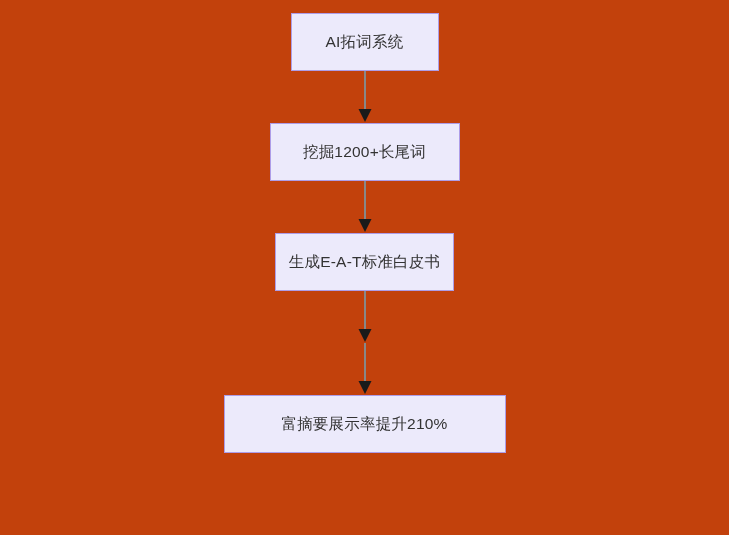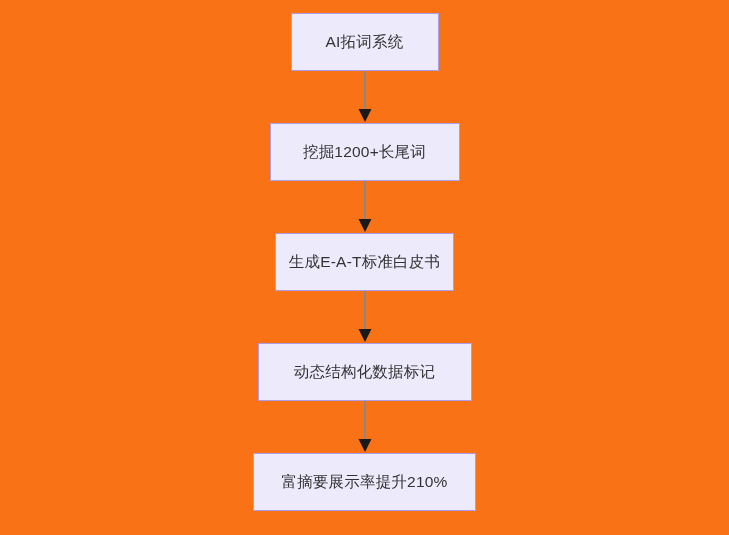--- a/index.html
+++ b/index.html
@@ -11,21 +11,21 @@
     width: 729px;
     height: 535px;
     background: #f8f8f8;
     font-family: "Liberation Sans", "DejaVu Sans", sans-serif;
     overflow: hidden;
   }
   #diagram-root {
     position: relative;
     width: 729px;
     height: 535px;
-    background: #f97316;
+    background: #c2410c;
   }
   .flow-column {
     position: absolute;
     left: 0;
     top: 0;
     width: 729px;
     height: 535px;
     display: flex;
     flex-direction: column;
     align-items: center;
@@ -61,21 +61,21 @@
     display: block;
     position: absolute;
     left: 0;
     top: 0;
   }
   
   .n0 { width: 148px; margin-top: 13px; }
   .n1 { width: 190px; }
   .n2 { width: 179px; }
   .n3 { width: 214px; }
-  .n4 { width: 223px; }
+  .n4 { width: 282px; }
 </style>
 </head>
 <body>
 
 <div id="diagram-root">
   <div class="flow-column">
 
     <div class="node n0">
       <span class="node-label">AI拓词系统</span>
     </div>
@@ -102,23 +102,20 @@
       <span class="node-label">生成E-A-T标准白皮书</span>
     </div>
 
     <div class="connector">
       <svg width="20" height="52" viewBox="0 0 20 52" aria-hidden="true">
         <line x1="10" y1="0" x2="10" y2="42" stroke="#888888" stroke-width="2"></line>
         <polygon points="10,51 3.5,38 16.5,38" fill="#1a1a1a"></polygon>
       </svg>
     </div>
 
-    <div class="node n3">
-      <span class="node-label">动态结构化数据标记</span>
-    </div>
 
     <div class="connector">
       <svg width="20" height="52" viewBox="0 0 20 52" aria-hidden="true">
         <line x1="10" y1="0" x2="10" y2="42" stroke="#888888" stroke-width="2"></line>
         <polygon points="10,51 3.5,38 16.5,38" fill="#1a1a1a"></polygon>
       </svg>
     </div>
 
     <div class="node n4">
       <span class="node-label">富摘要展示率提升210%</span>

